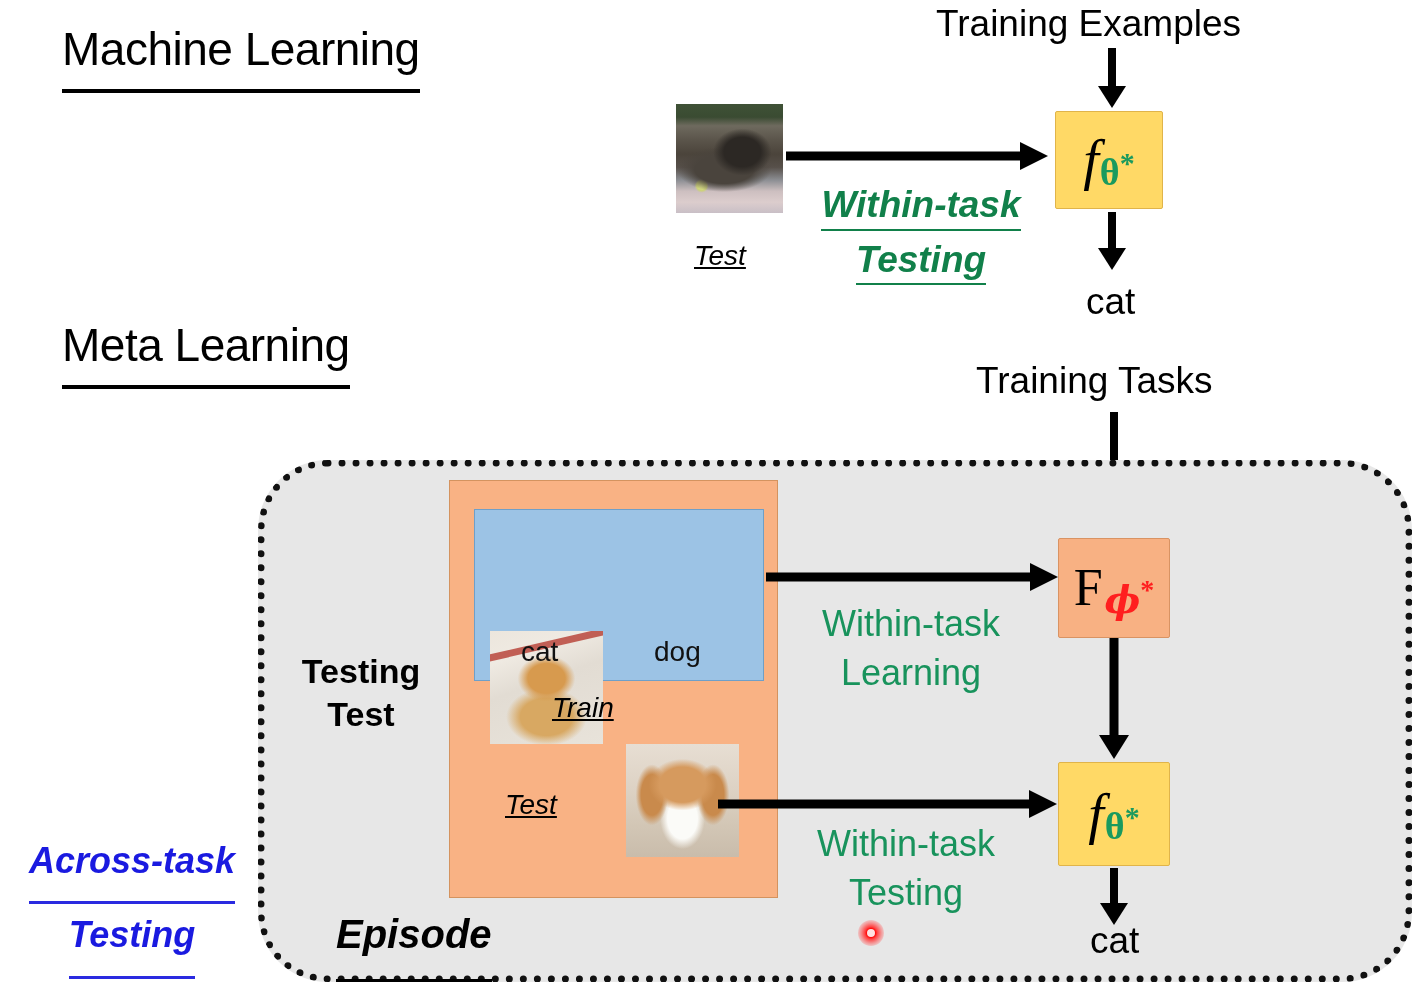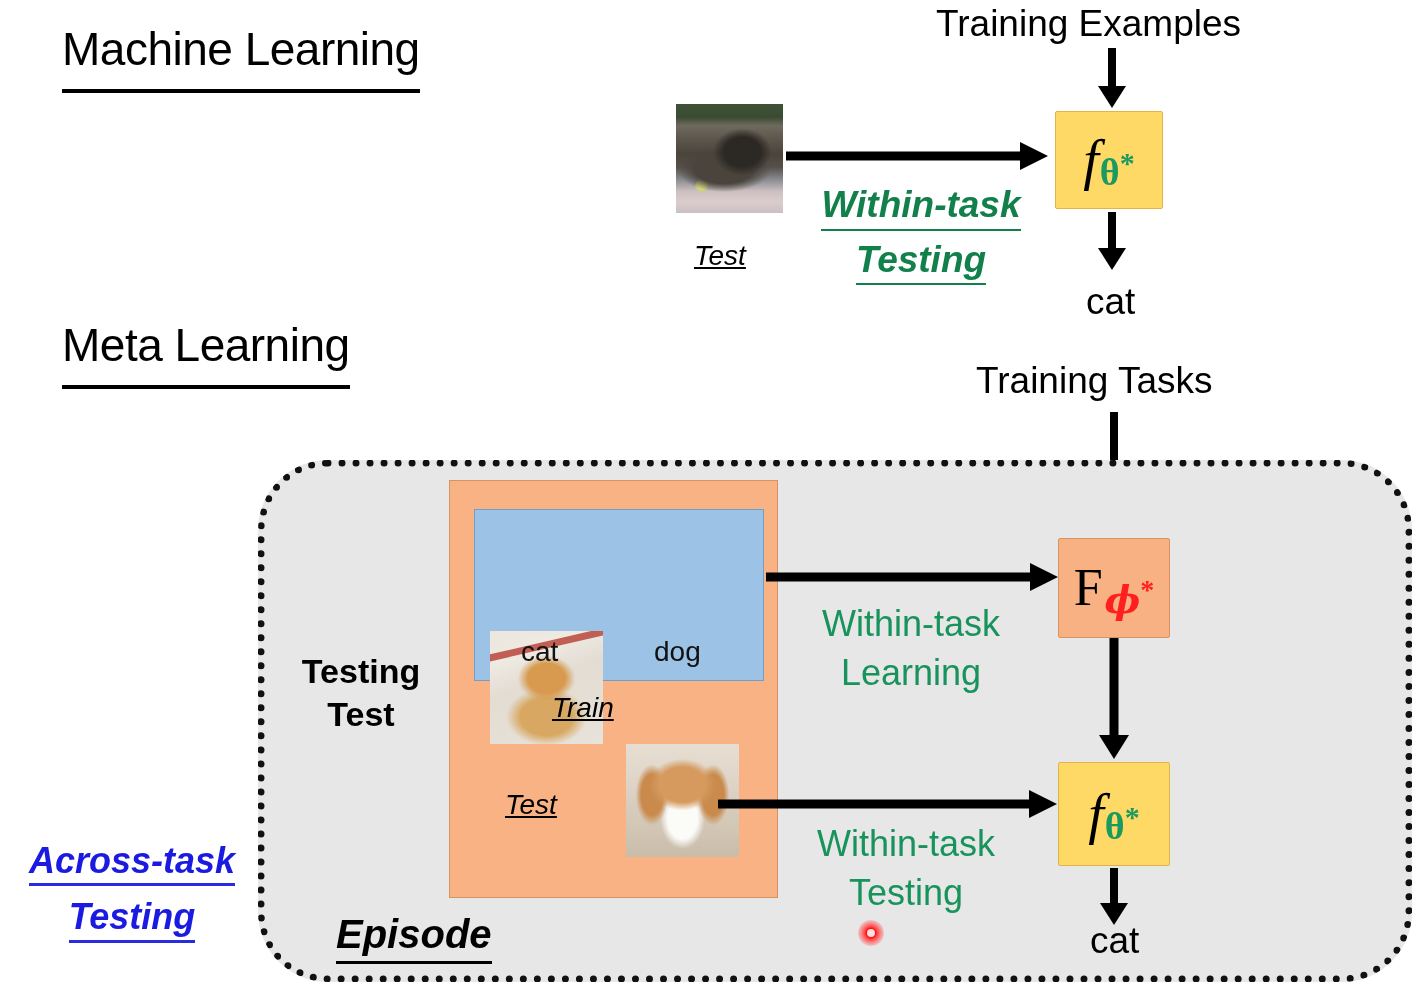--- a/index.html
+++ b/index.html
@@ -89,36 +89,36 @@
   .blue-em {
     color: #1a1ae0;
     font-weight: bold;
     font-style: italic;
     font-size: 36px;
     white-space: nowrap;
     text-align: center;
   }
   .blue-em .ul-text {
     border-bottom: 3px solid #2a2ae0;
-    padding-bottom: 2px;
+    padding-bottom: 20px;
     display: inline-block;
     line-height: 1.15;
   }
 
   
   .episode-label {
     font-size: 40px;
     font-weight: bold;
     font-style: italic;
     color: #000000;
     white-space: nowrap;
   }
   .episode-label .ul-text {
     border-bottom: 3px solid #000000;
-    padding-bottom: 5px;
+    padding-bottom: 23px;
     display: inline-block;
     line-height: 1.1;
   }
 
   
   .model-box {
     box-sizing: border-box;
     display: flex;
     align-items: center;
     justify-content: center;

